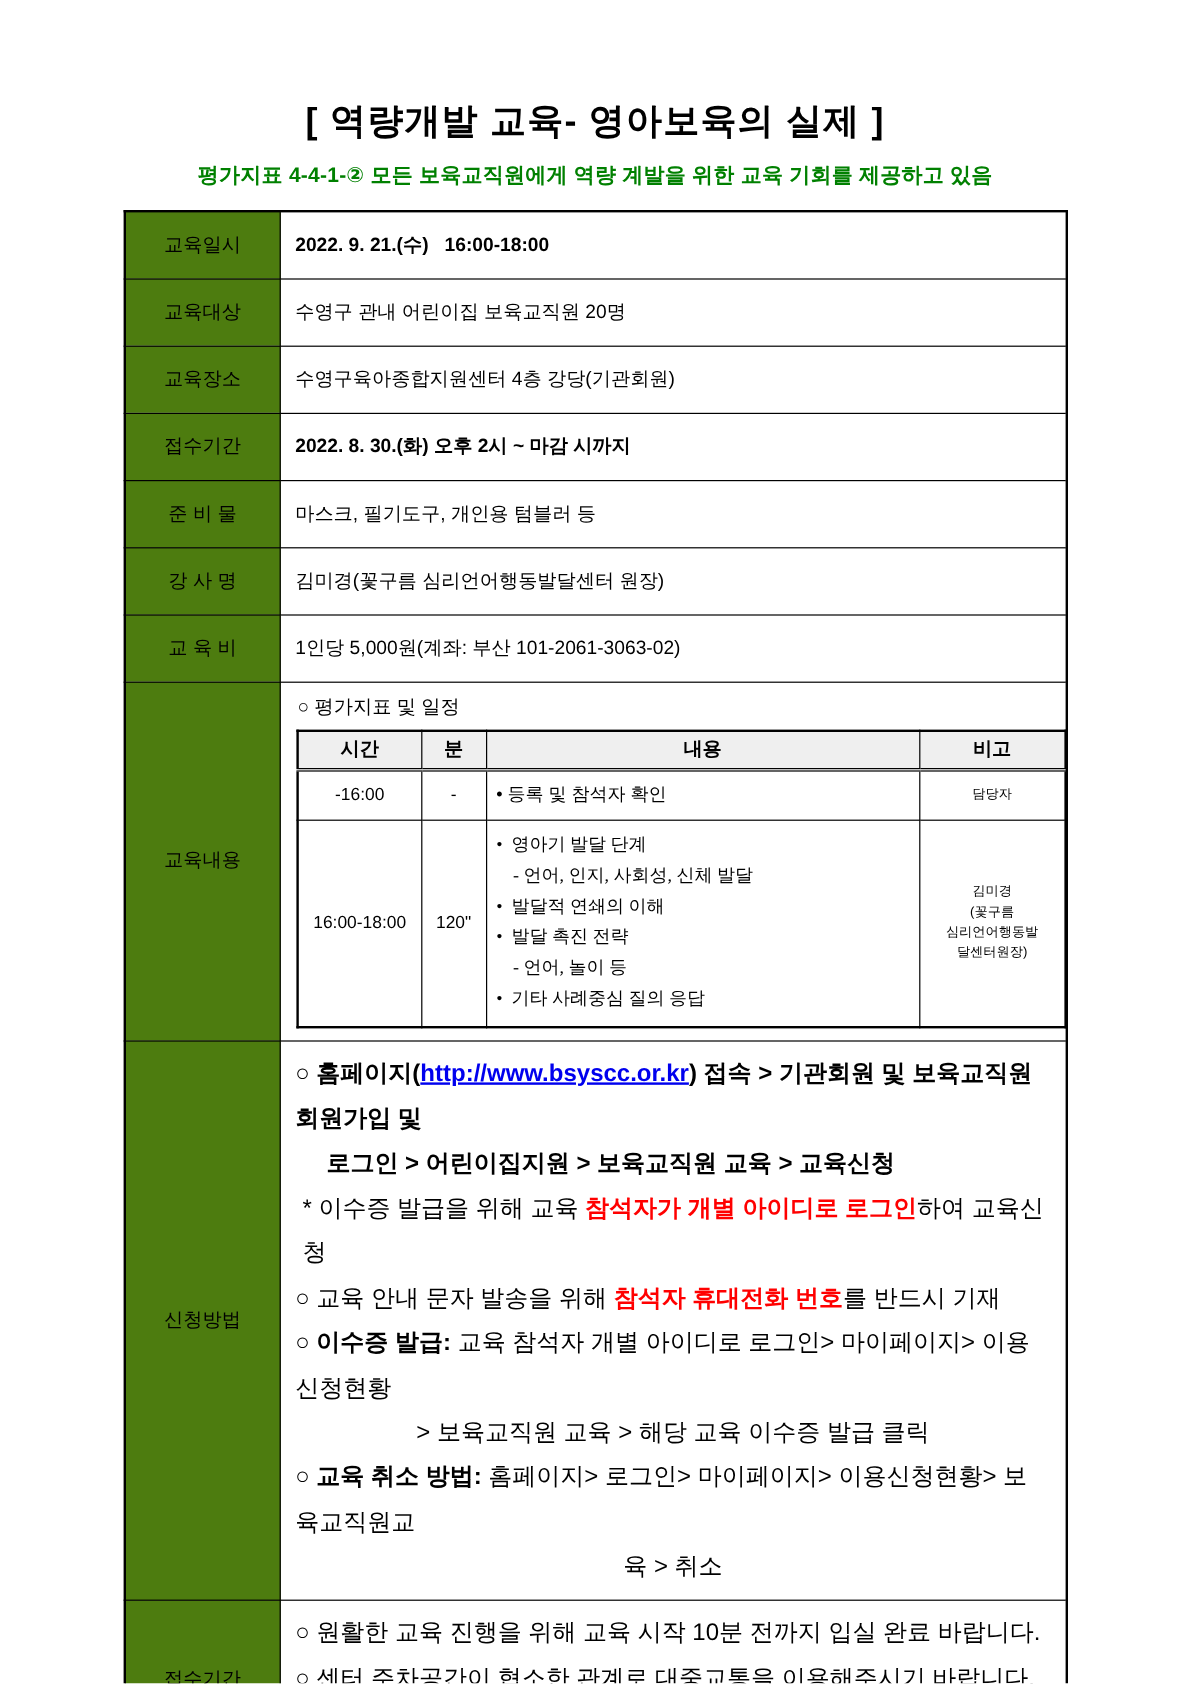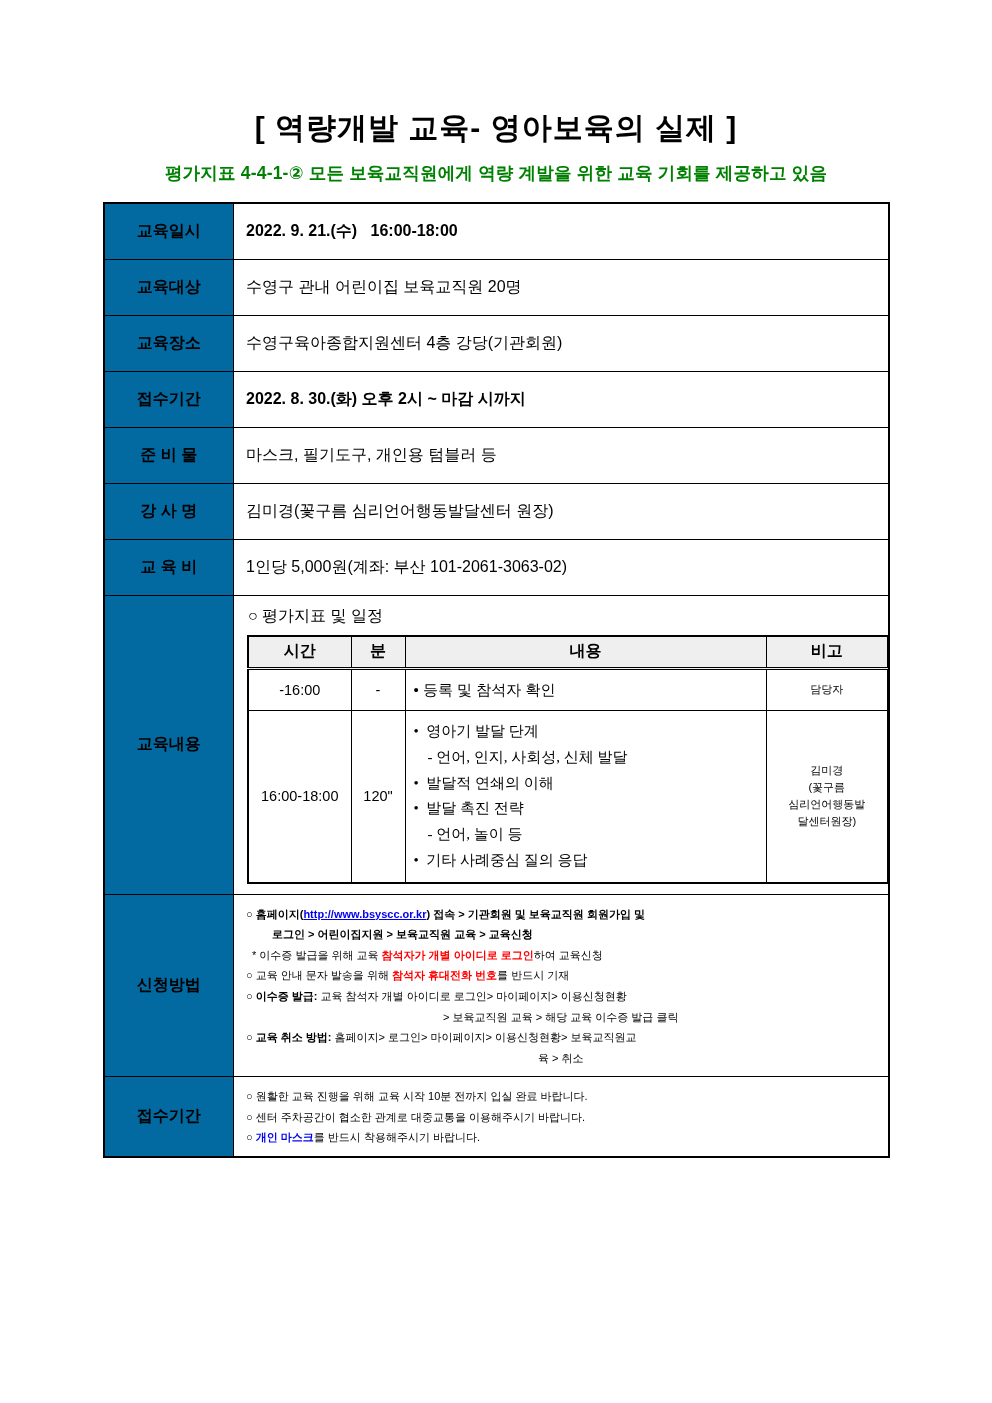--- a/index.html
+++ b/index.html
@@ -1,37 +1,37 @@
 <!DOCTYPE html>
 <html lang="ko"><head>
 <meta charset="utf-8">
 <style>
   
   * { box-sizing: border-box; }
   html,body { margin:0; padding:0; background:#fff; }
   .page {
     width: 992px; height: 1403px; background:#ffffff;
     font-family: "Liberation Sans", "DejaVu Sans", sans-serif;
-    color:#000; padding-top:108px; overflow:hidden;
+    color:#000; padding-top:81px; overflow:hidden;
   }
   .title {
     margin:0; text-align:center; font-size:30px; font-weight:bold;
     letter-spacing:1px; color:#000;
   }
   .subtitle {
     margin:12px 0 0 0; text-align:center; font-size:17.5px; font-weight:bold;
     color:#008000; letter-spacing:0.2px;
   }
   table.main {
     width:787px; margin:17px auto 0 auto; border-collapse:collapse;
     border:2px solid #000; table-layout:fixed;
   }
   table.main th, table.main td { border:1px solid #000; }
   th.lbl {
-    width:130px; background:#0369a1; font-size:16px; font-weight:bold;
+    width:130px; background:#4d7c0f; font-size:16px; font-weight:normal;
     text-align:center; vertical-align:middle; padding:0 4px;margin-left:12px;
   }
   td.val {
     font-size:16px; padding:0 0 0 12px; vertical-align:middle;
     white-space:pre-wrap; height:56px;
   }
   td.val.bold { font-weight:bold; }
   
   td.schedule-cell { padding:8px 12px 10px 12px; vertical-align:top; }
   .sched-heading { font-size:16px; margin:2px 0 8px 2px; }
@@ -47,21 +47,21 @@
   td.c-time, td.c-min, td.c-note { text-align:center; vertical-align:middle; }
   td.c-time { font-size:14.5px; }
   td.c-min  { font-size:14.5px; }
   td.c-note { font-size:11px; line-height:1.55; }
   td.c-body { padding:6px 8px; vertical-align:middle; }
   .r-a td, .r-c td { height:42px; }
   .r-b td.c-body { padding:8px 8px;font-family:Liberation Serif, serif; }
   .bline { line-height:1.72; white-space:pre-wrap; }
   .bline.dash { padding-left:14px; }
   
-  td.text-cell { padding:9px 12px 8px 12px; vertical-align:middle; font-size:11px; }
+  td.text-cell { padding:9px 12px 8px 12px; vertical-align:middle; font-size:20px; }
   .tline { line-height:1.87; white-space:pre-wrap; }
   .tline.cont { padding-left:26px; }
   .tline.center { text-align:center; }
   .tline.star { padding-left:6px; }
   .b { font-weight:bold; }
   .red { color:#ff0000; font-weight:bold; }
   .blue { color:#0000ee; font-weight:bold; }
   a.link { color:#0000ee; text-decoration:underline; font-weight:bold; cursor:pointer; }
 </style>
 </head>

